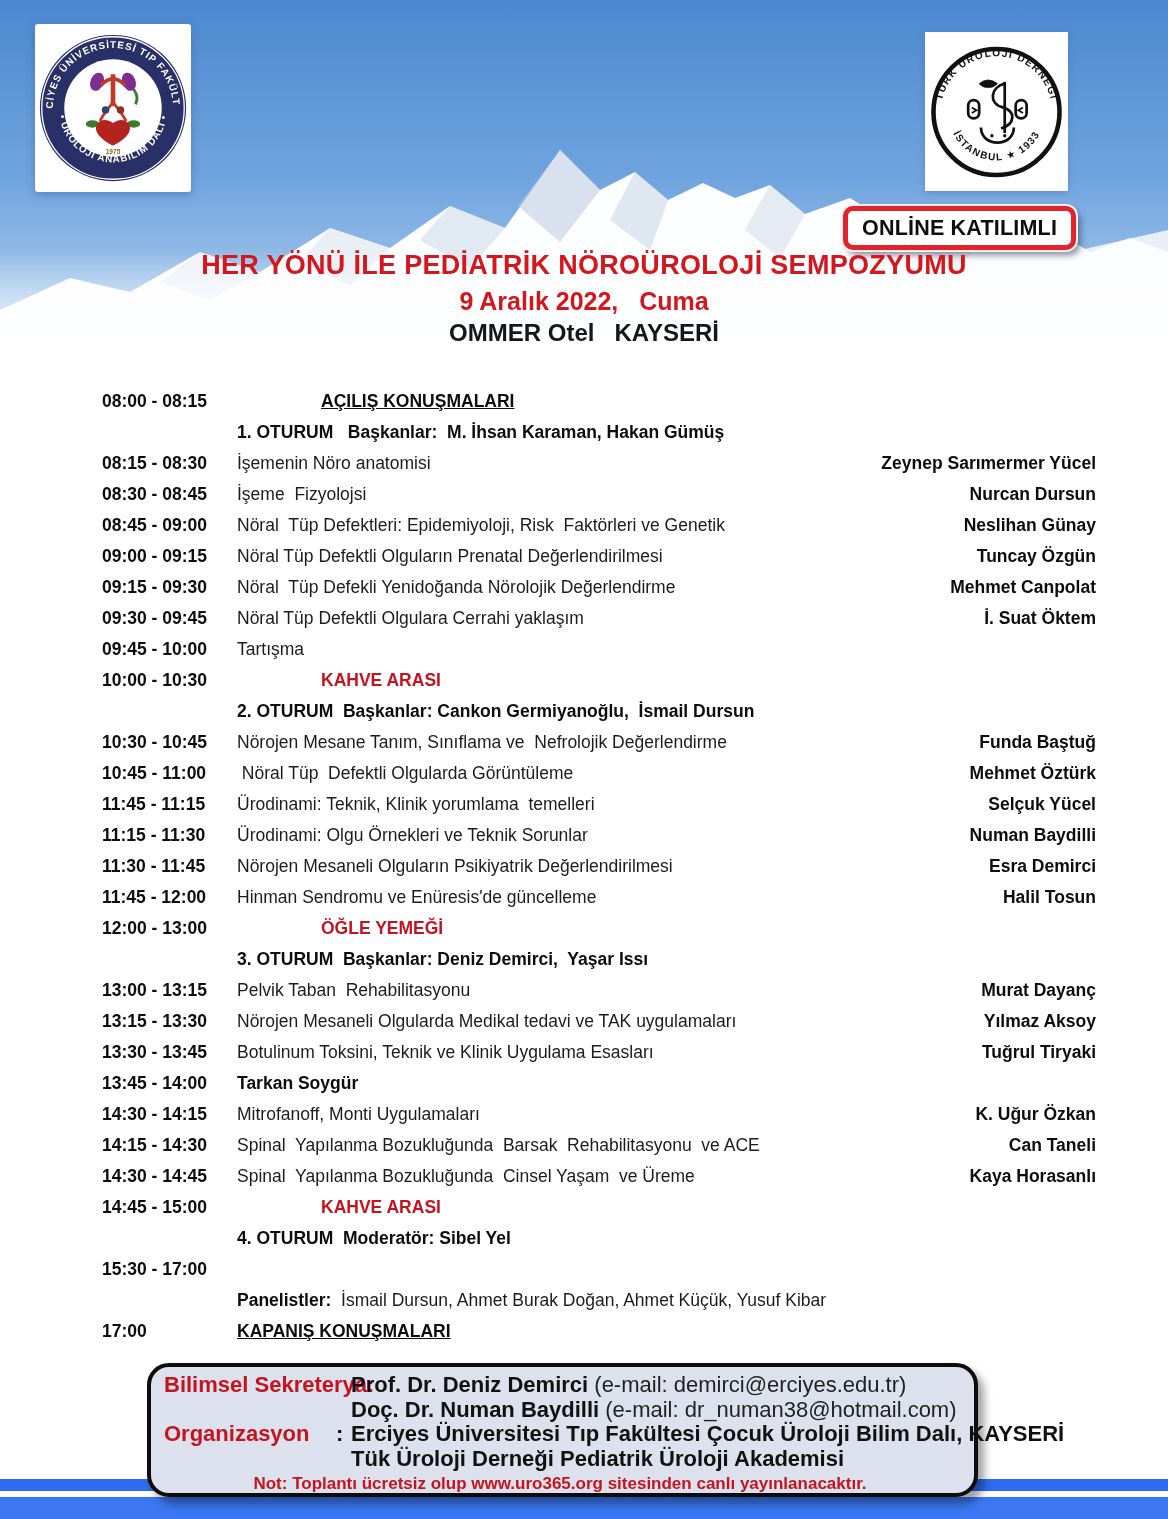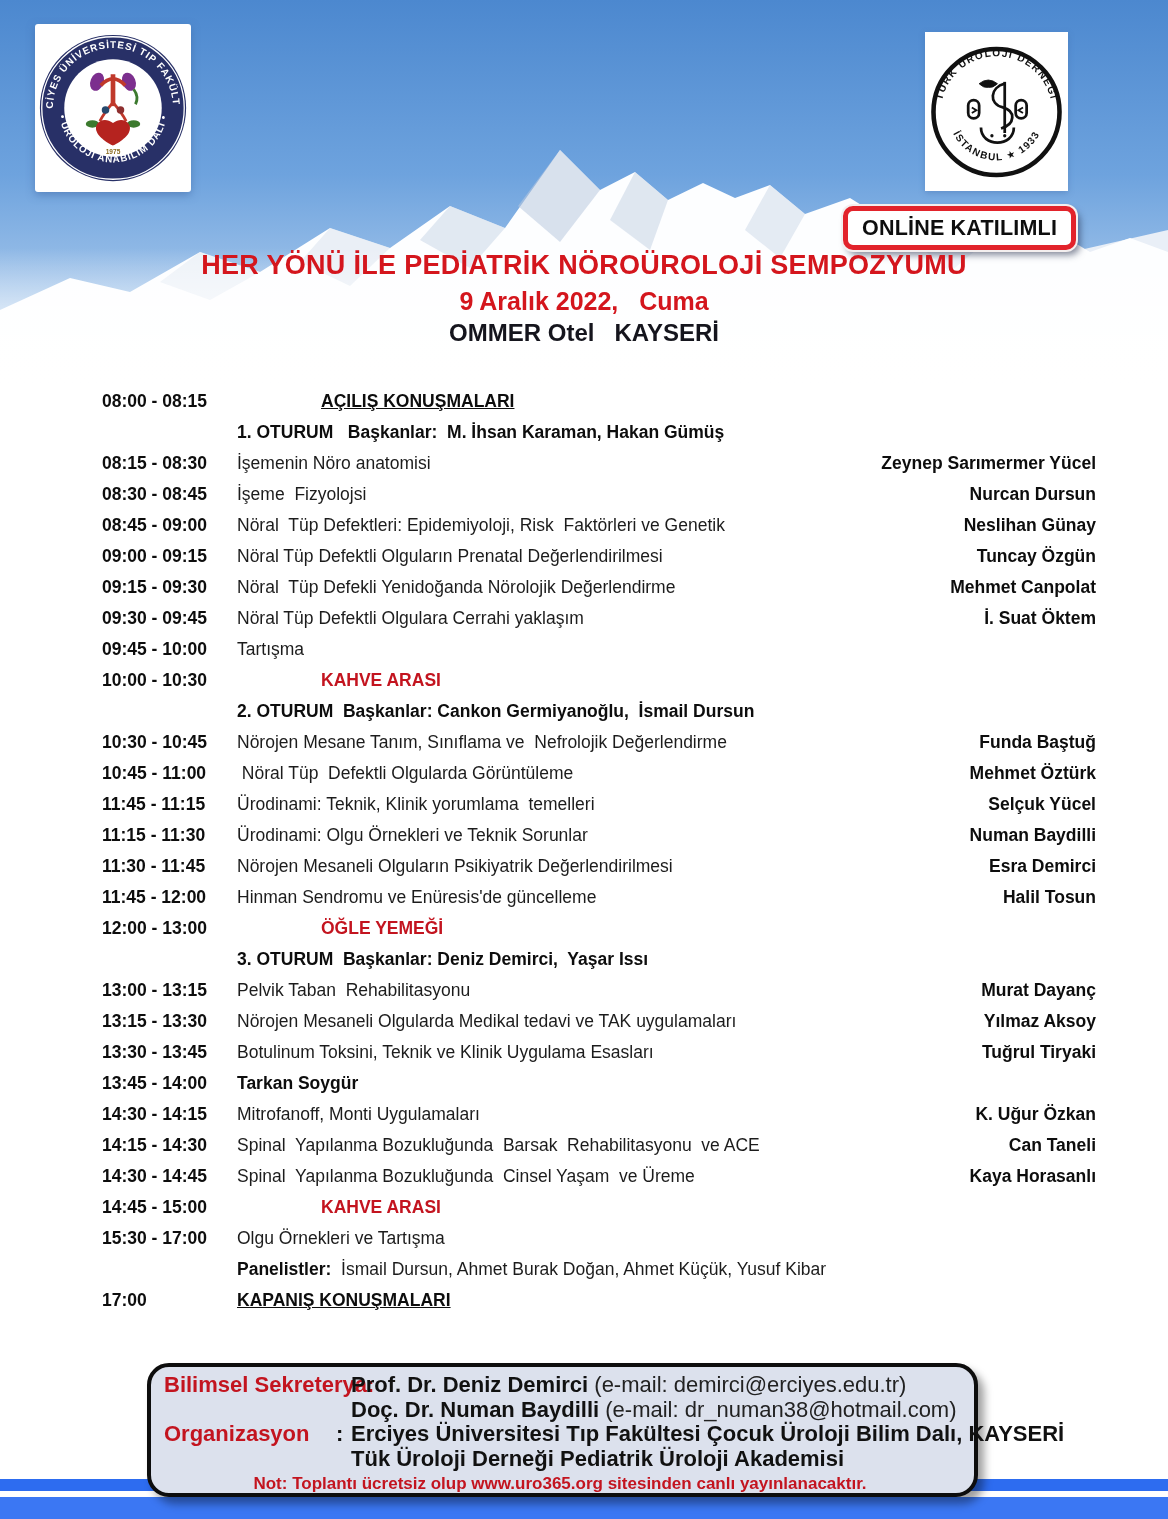--- a/index.html
+++ b/index.html
@@ -298,23 +298,27 @@
       <div class="row item">
         <span class="time">14:30 - 14:45</span>
         <span class="topic">Spinal  Yapılanma Bozukluğunda  Cinsel Yaşam  ve Üreme</span>
         <span class="speaker">Kaya Horasanlı</span>
       </div>
       <div class="row break">
         <span class="time">14:45 - 15:00</span>
         <span class="topic">KAHVE ARASI</span>
         <span class="speaker"></span>
       </div>
+      <div class="row session">
+        <span class="time"></span>
+        <span class="topic">4. OTURUM  Moderatör: Sibel Yel</span>
+        <span class="speaker"></span>
+      </div>
       <div class="row item">
         <span class="time">15:30 - 17:00</span>
-        <span class="topic">Olgu Örnekleri ve Tartışma</span>
         <span class="speaker"></span>
       </div>
       <div class="row item">
         <span class="time"></span>
         <span class="topic"><b>Panelistler:</b>  İsmail Dursun, Ahmet Burak Doğan, Ahmet Küçük, Yusuf Kibar</span>
         <span class="speaker"></span>
       </div>
       <div class="row close">
         <span class="time">17:00</span>
         <span class="topic">KAPANIŞ KONUŞMALARI</span>

